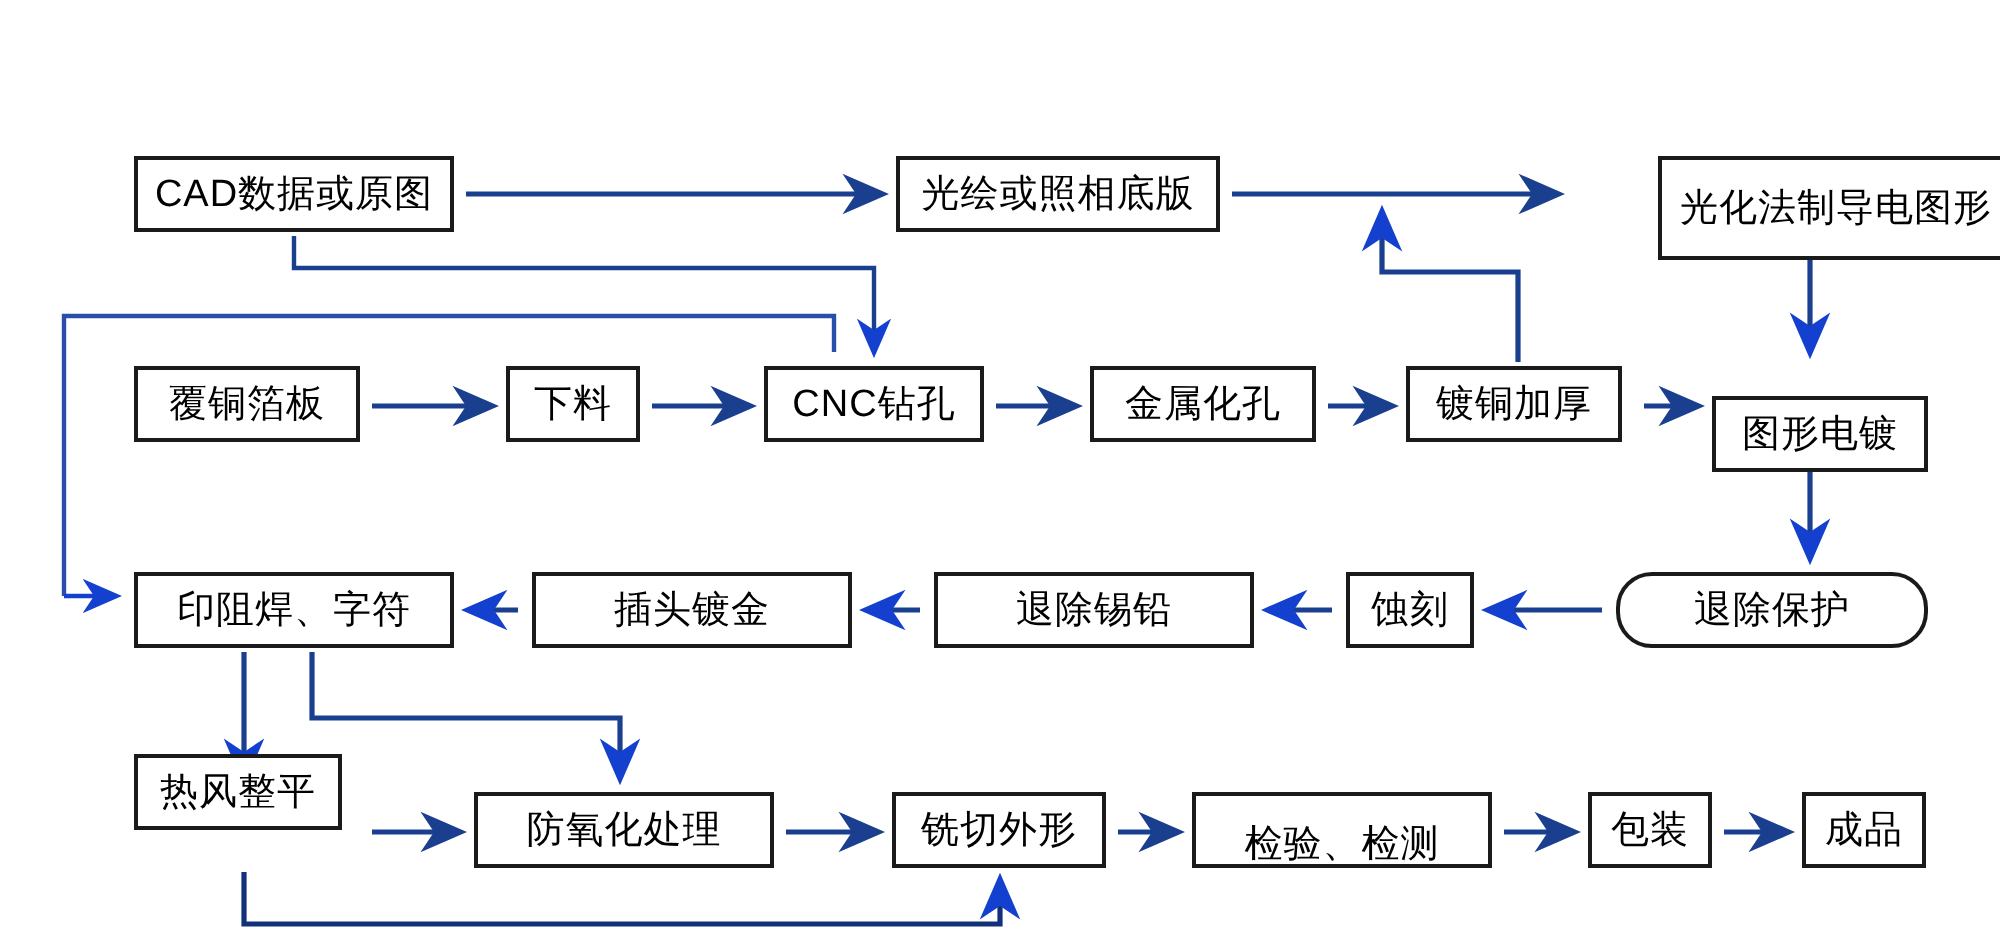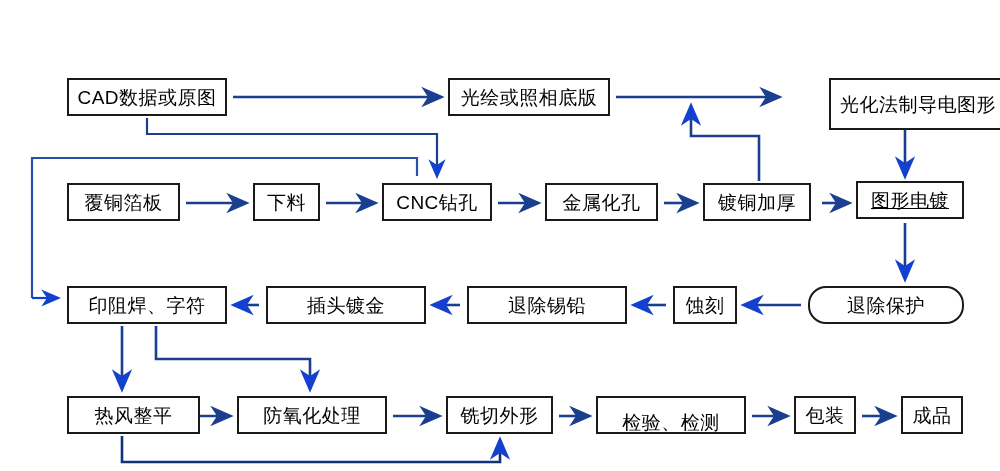--- a/index.html
+++ b/index.html
@@ -137,41 +137,41 @@
   </div>
   <div class="node" style="left:382px; top:135px; width:110px; height:38px;">
     <span class="node-label">CNC钻孔</span>
   </div>
   <div class="node" style="left:545px; top:135px; width:113px; height:38px;">
     <span class="node-label">金属化孔</span>
   </div>
   <div class="node" style="left:703px; top:135px; width:108px; height:38px;">
     <span class="node-label">镀铜加厚</span>
   </div>
-  <div class="node" style="left:856px; top:133px; width:108px; height:38px;text-decoration:underline;">
+  <div class="node" style="left:856px; top:150px; width:108px; height:38px;">
     <span class="node-label">图形电镀</span>
   </div>
 
   <div class="node" style="left:67px;  top:238px; width:160px; height:38px;">
     <span class="node-label">印阻焊、字符</span>
   </div>
   <div class="node" style="left:266px; top:238px; width:160px; height:38px;">
     <span class="node-label">插头镀金</span>
   </div>
   <div class="node" style="left:467px; top:238px; width:160px; height:38px;">
     <span class="node-label">退除锡铅</span>
   </div>
   <div class="node" style="left:673px; top:238px; width:64px;  height:38px;justify-content:center;">
     <span class="node-label">蚀刻</span>
   </div>
   <div class="node" style="left:808px; top:238px; width:156px; height:38px;border-radius:18px;">
     <span class="node-label">退除保护</span>
   </div>
 
-  <div class="node" style="left:67px;  top:348px; width:133px; height:38px;">
+  <div class="node" style="left:67px;  top:329px; width:104px; height:38px;">
     <span class="node-label">热风整平</span>
   </div>
   <div class="node" style="left:237px; top:348px; width:150px; height:38px;">
     <span class="node-label">防氧化处理</span>
   </div>
   <div class="node" style="left:446px; top:348px; width:107px; height:38px;">
     <span class="node-label">铣切外形</span>
   </div>
   <div class="node" style="left:596px; top:348px; width:150px; height:38px;align-items:flex-end;">
     <span class="node-label">检验、检测</span>

